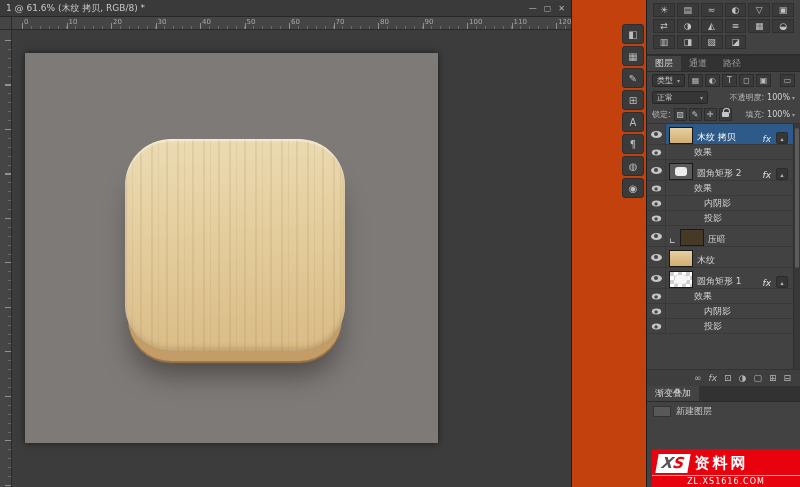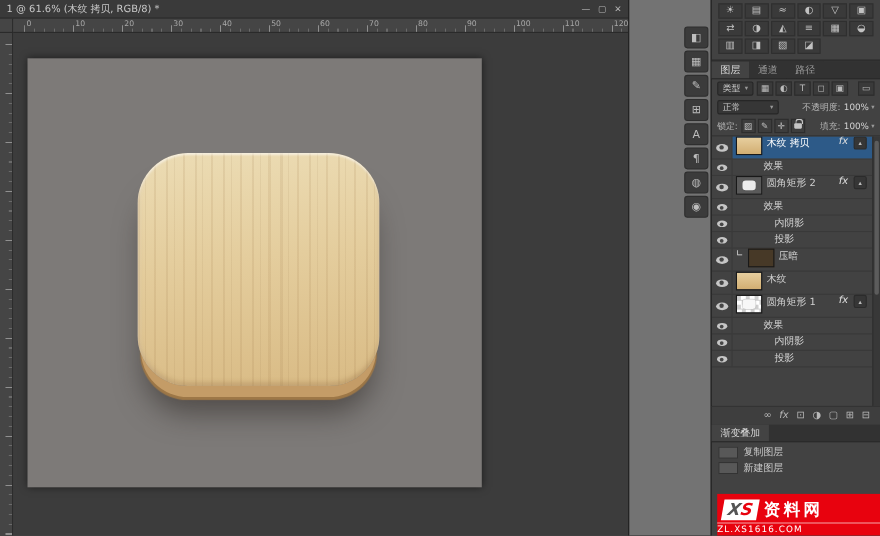--- a/index.html
+++ b/index.html
@@ -1,18 +1,18 @@
 <!DOCTYPE html>
 <html><head>
 <meta charset="utf-8">
 <style>
   *{margin:0;padding:0;box-sizing:border-box}
   html,body{width:800px;height:487px;overflow:hidden;background:#262626;
     font-family:"DejaVu Sans","Liberation Sans",sans-serif}
-  .app{position:relative;width:800px;height:487px;background:#737373}
+  .app{position:relative;width:800px;height:487px;background:#c2410c}
 
   
   .doc-window{position:absolute;left:0;top:0;width:572px;height:487px;background:#3c3c3c;border-right:1px solid #1f1f1f}
   .title-bar{height:17px;background:#3a3a3a;border-bottom:1px solid #272727;display:flex;align-items:center;padding:0 6px;color:#c9c9c9;font-size:9px;white-space:nowrap}
   .win-controls{margin-left:auto;display:flex;gap:7px;color:#b5b5b5;font-size:8px}
   .win-controls span{cursor:default}
   .ruler-corner{position:absolute;left:0;top:17px;width:12px;height:13px;background:#454545;border-right:1px solid #2a2a2a;border-bottom:1px solid #2a2a2a}
   .ruler-h{position:absolute;left:12px;top:17px;right:0;height:13px;background-color:#454545;border-bottom:1px solid #2a2a2a;
     background-image:
       repeating-linear-gradient(90deg,#909090 0 1px,transparent 1px 44.5px),
@@ -68,21 +68,21 @@
 
   
   .list-wrap{position:relative;flex:none;height:246px;border-top:1px solid #333;overflow:hidden}
   .layer-list{position:absolute;inset:0 7px 0 0}
   .lrow{display:flex;align-items:stretch;height:21px;border-bottom:1px solid #393939}
   .lrow.small{height:15px}
   .eye-cell{width:19px;flex:none;display:flex;align-items:center;justify-content:center;border-right:1px solid #393939}
   .eye{display:inline-block;width:11px;height:7px;background:#c6c6c6;border-radius:50%;position:relative}
   .eye::after{content:"";position:absolute;left:3px;top:1.5px;width:4px;height:4px;background:#464646;border-radius:50%}
   .lrow.small .eye{transform:scale(.85)}
-  .row-body{flex:1;display:flex;align-items:flex-start;gap:4px;padding:0 3px;min-width:0;color:#d2d2d2}
+  .row-body{flex:1;display:flex;align-items:flex-end;gap:4px;padding:0 3px;min-width:0;color:#d2d2d2}
   .row-body.ind1{padding-left:28px}
   .row-body.ind2{padding-left:38px}
   .lrow.selected .row-body{background:#2d5a88;color:#fff}
   .llabel{font-size:9px;white-space:nowrap;overflow:hidden;text-overflow:ellipsis}
   .clip{font-size:8px;color:#ddd}
   .thumb{width:24px;height:17px;flex:none;border:1px solid #191919;position:relative;overflow:hidden}
   .t-wood{background:linear-gradient(180deg,#e7cf9f,#d2ae72)}
   .t-brown{background:#473927}
   .t-gray{background:#7d7a78}
   .t-shape-dark{background:#5a5a5a}
@@ -104,21 +104,21 @@
   .hrow{display:flex;align-items:center;gap:5px;height:14px;padding:0 6px;font-size:9px;color:#c9c9c9}
   .hicon{width:18px;height:11px;background:#585858;border:1px solid #333;flex:none}
 
   
   .watermark{position:absolute;right:0;bottom:0;width:148px;height:38px;background:#e8020e;z-index:50;display:flex;flex-direction:column}
   .wm-top{flex:1;display:flex;align-items:center;gap:5px;padding:2px 5px 0}
   .wm-logo{background:#fff;transform:skewX(-10deg);padding:0 5px;font-weight:bold;font-style:italic;font-size:15px;line-height:19px}
   .wm-logo .lx{color:#555}
   .wm-logo .ls{color:#e8020e}
   .wm-name{color:#fff;font-weight:bold;font-size:15px;letter-spacing:3px}
-  .wm-url{height:12px;border-top:1px solid rgba(255,255,255,.65);color:#fff;font-size:8px;letter-spacing:1px;text-align:left;line-height:11px}
+  .wm-url{height:12px;border-top:1px solid rgba(255,255,255,.65);color:#fff;font-size:8px;letter-spacing:1px;text-align:center;line-height:11px}
 </style>
 </head>
 <body>
 
 <div class="app">
 
   <div class="doc-window">
     <div class="title-bar">
       <span>1 @ 61.6% (木纹 拷贝, RGB/8) *</span>
       <span class="win-controls">
@@ -346,24 +346,20 @@
         <div class="fic">⊞</div>
         <div class="fic">⊟</div>
       </div>
 
     <div class="tab-bar">
       <div class="tab active">渐变叠加</div>
     </div>
     <div class="hist-body" id="histItems">
         <div class="hrow">
           <span class="hicon"></span>
-          <span class="hlabel">复制图层</span>
-        </div>
-        <div class="hrow">
-          <span class="hicon"></span>
           <span class="hlabel">新建图层</span>
         </div>
       </div>
   </div>
 
   <div class="watermark">
     <div class="wm-top">
       <span class="wm-logo"><span class="lx">X</span><span class="ls">S</span></span>
       <span class="wm-name">资料网</span>
     </div>

